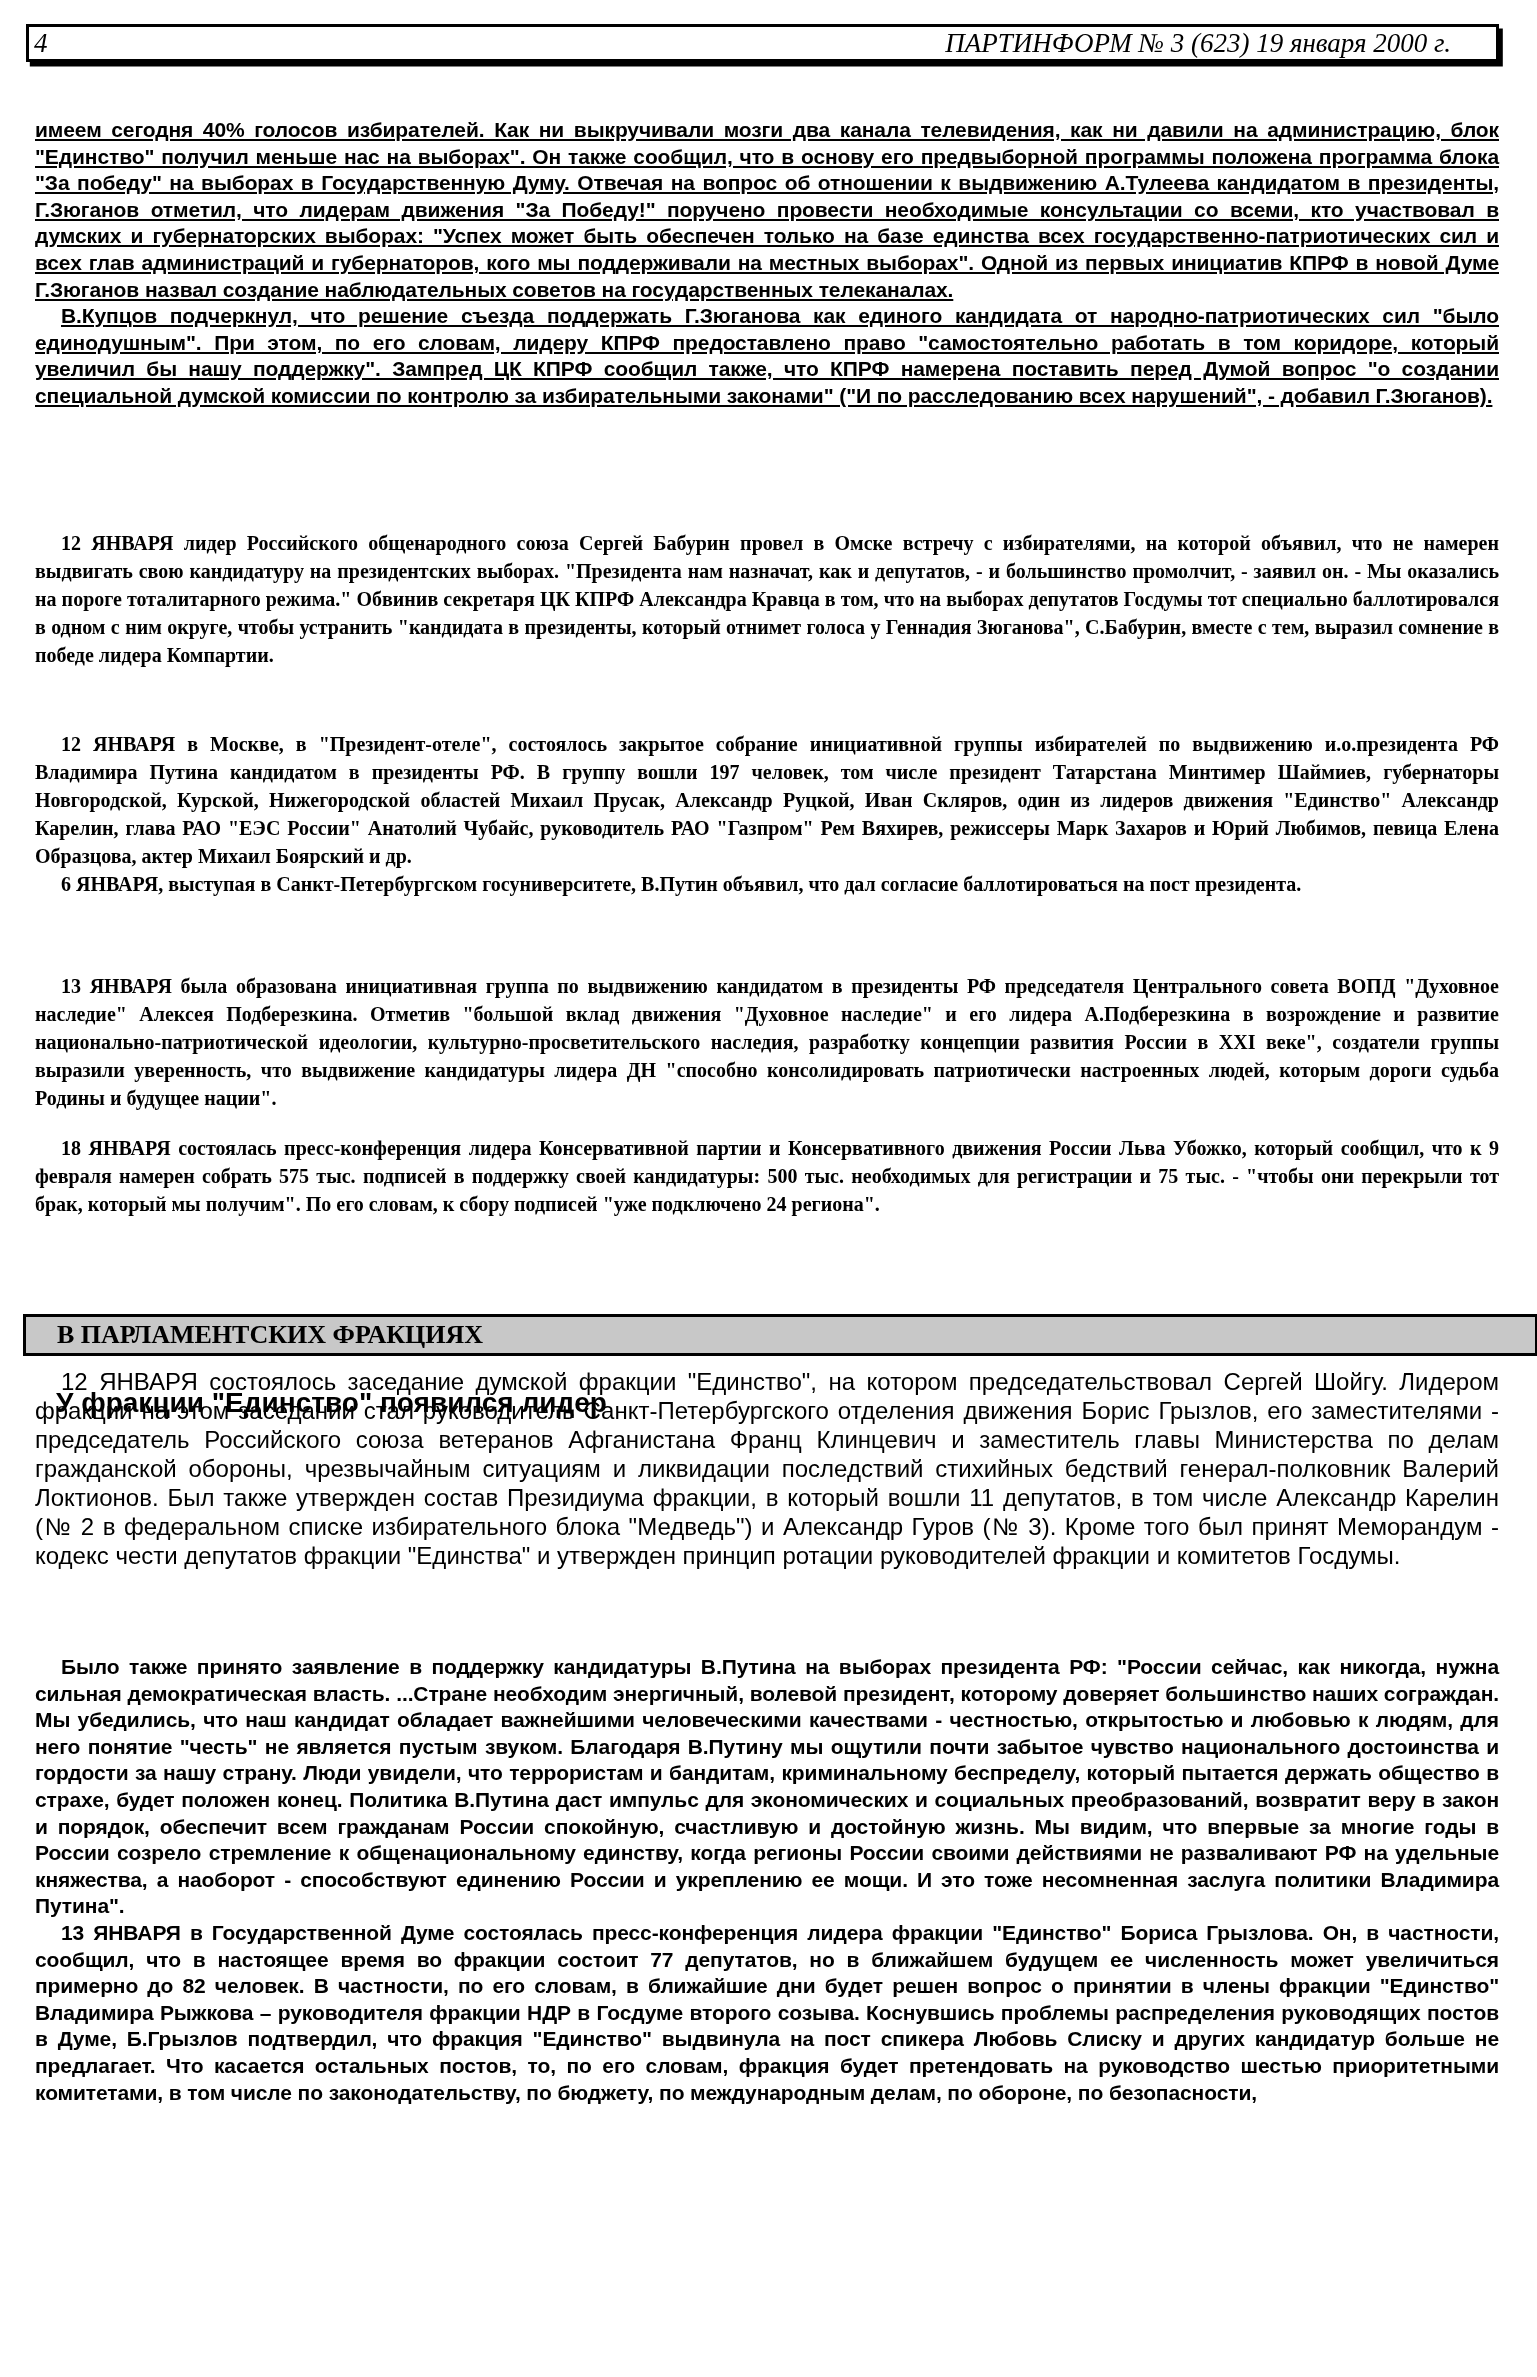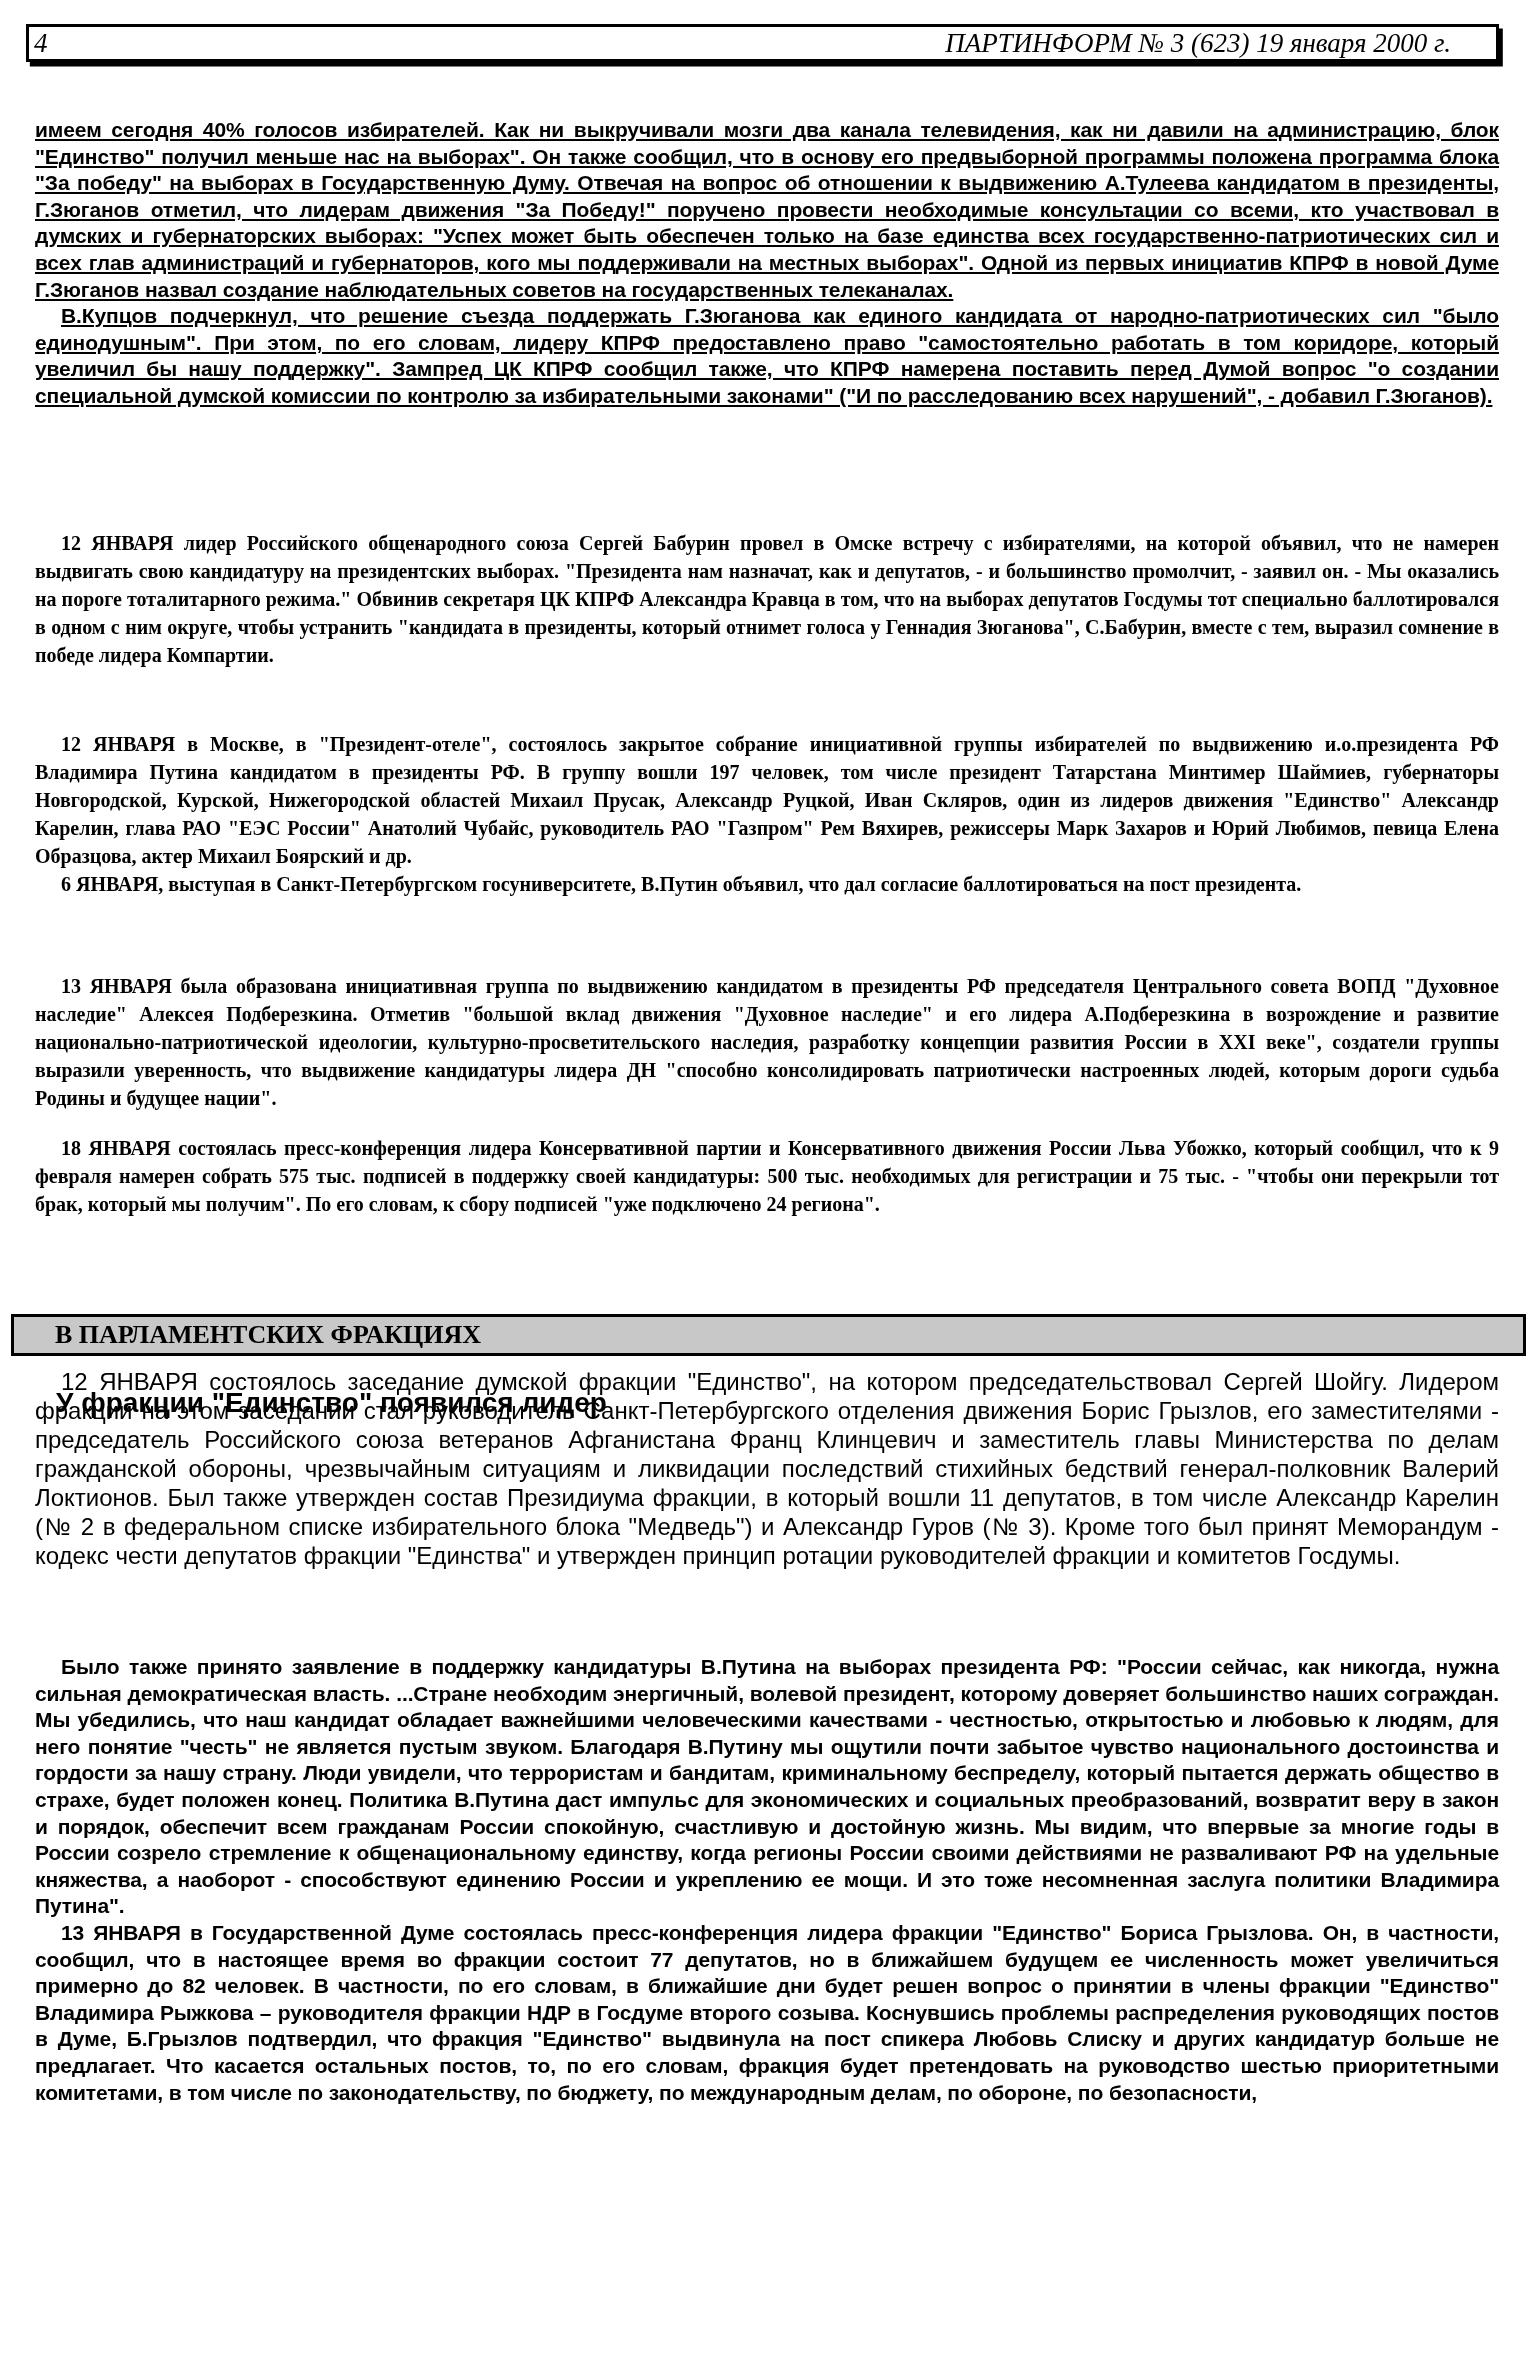--- a/index.html
+++ b/index.html
@@ -24,23 +24,23 @@
       font-family: "Liberation Serif", serif; font-weight: bold; font-size: 20px;
       line-height: 28px;
     }
     .sans-reg {
       font-family: "Liberation Sans", sans-serif; font-size: 24px; line-height: 29px;
     }
     .block p { margin: 0; }
     .indent { text-indent: 26px; }
 
     .section-bar {
-      position: absolute; left: 11px; top: 1314px; width: 1515px; height: 42px;
+      position: absolute; left: 23px; top: 1314px; width: 1515px; height: 42px;
       background: #c8c8c8; border: 3.2px solid #000; border-top-width: 3.8px; border-bottom-width: 3.8px;
-      box-sizing: border-box; display: flex; align-items: center; padding-left: 41px;
+      box-sizing: border-box; display: flex; align-items: center; padding-left: 31px;
       font-family: "Liberation Serif", serif; font-weight: bold; font-size: 26px; text-align: center;
     }
 
     .article-title {
       position: absolute; left: 56px; top: 1387px;
       font-family: "Liberation Sans", sans-serif; font-weight: bold; font-size: 28px;
     }
   </style>
 </head>
 <body>

